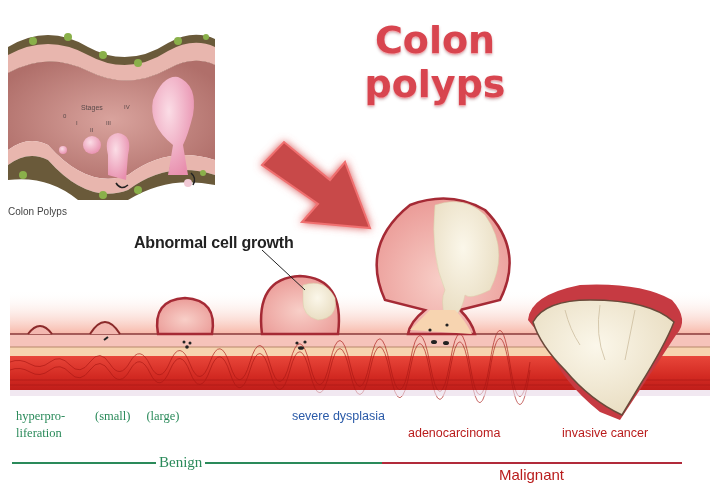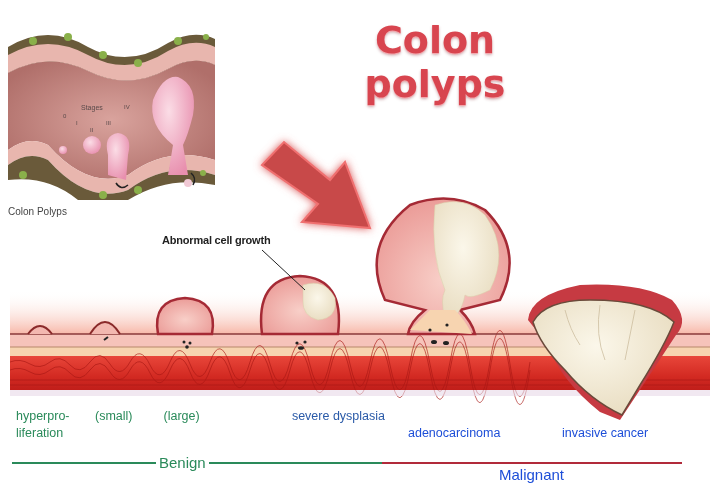--- a/index.html
+++ b/index.html
@@ -9,25 +9,25 @@
     left:300px; top:18px; width:270px; text-align:center;
     font-family:"DejaVu Sans", sans-serif; font-weight:bold; font-size:38px;
     color:#d8454f; letter-spacing:0px;
     text-shadow: 0 1px 0 #f3a8ae, 0 2px 3px rgba(120,20,30,0.35);
   }
   #inset { left:8px; top:25px; width:207px; height:175px; }
   #inset-caption { left:8px; top:206px; font-size:10px; color:#444; }
   #stages-label { left:81px; top:104px; font-size:7px; color:#5a4a4a; }
   .stage-num { font-size:6px; color:#5a4a4a; }
   #diagram { left:0; top:120px; width:720px; height:300px; }
-  #callout { left:134px; top:234px; font-size:11px; color:#222; font-weight:bold; letter-spacing:-0.2px;margin-left:28px; }
+  #callout { left:134px; top:234px; font-size:16px; color:#222; font-weight:bold; letter-spacing:-0.2px; }
   .lbl { font-size:12.5px; line-height:17px; }
-  .green { color:#2a8a5a; }
+  .green { color:#2a8a5a;font-family:Liberation Serif, serif; }
   .blue { color:#2a5aa8; }
-  .red { color:#1d4ed8; }
+  .red { color:#b91c1c; }
   .range-line { height:2px; }
   .range-label { font-size:15px; background:#fff; padding:0 3px; }
 </style>
 </head>
 <body>
 
 <div id="title" class="abs">Colon polyps</div>
 
 <svg id="inset" class="abs" viewBox="0 0 207 175">
   <defs>
@@ -163,21 +163,21 @@
   </g>
 </svg>
 
 <div id="callout" class="abs">Abnormal cell growth</div>
 
 <div class="abs lbl green" style="left:16px;top:408px">
   <div>hyperpro-</div>
   <div>liferation</div>
 </div>
 <div class="abs lbl green" style="left:95px;top:408px">
-  <div style="display:flex;gap:31px;">
+  <div style="display:flex;gap:16px;">
     <span>(small)</span>
     <span>(large)</span>
   </div>
 </div>
 <div class="abs lbl blue" style="left:250px;top:408px;text-align:right;width:135px">
   <div>severe dysplasia</div>
 </div>
 <div class="abs lbl red" style="left:408px;top:425px">adenocarcinoma</div>
 <div class="abs lbl red" style="left:562px;top:425px">invasive cancer</div>
 

